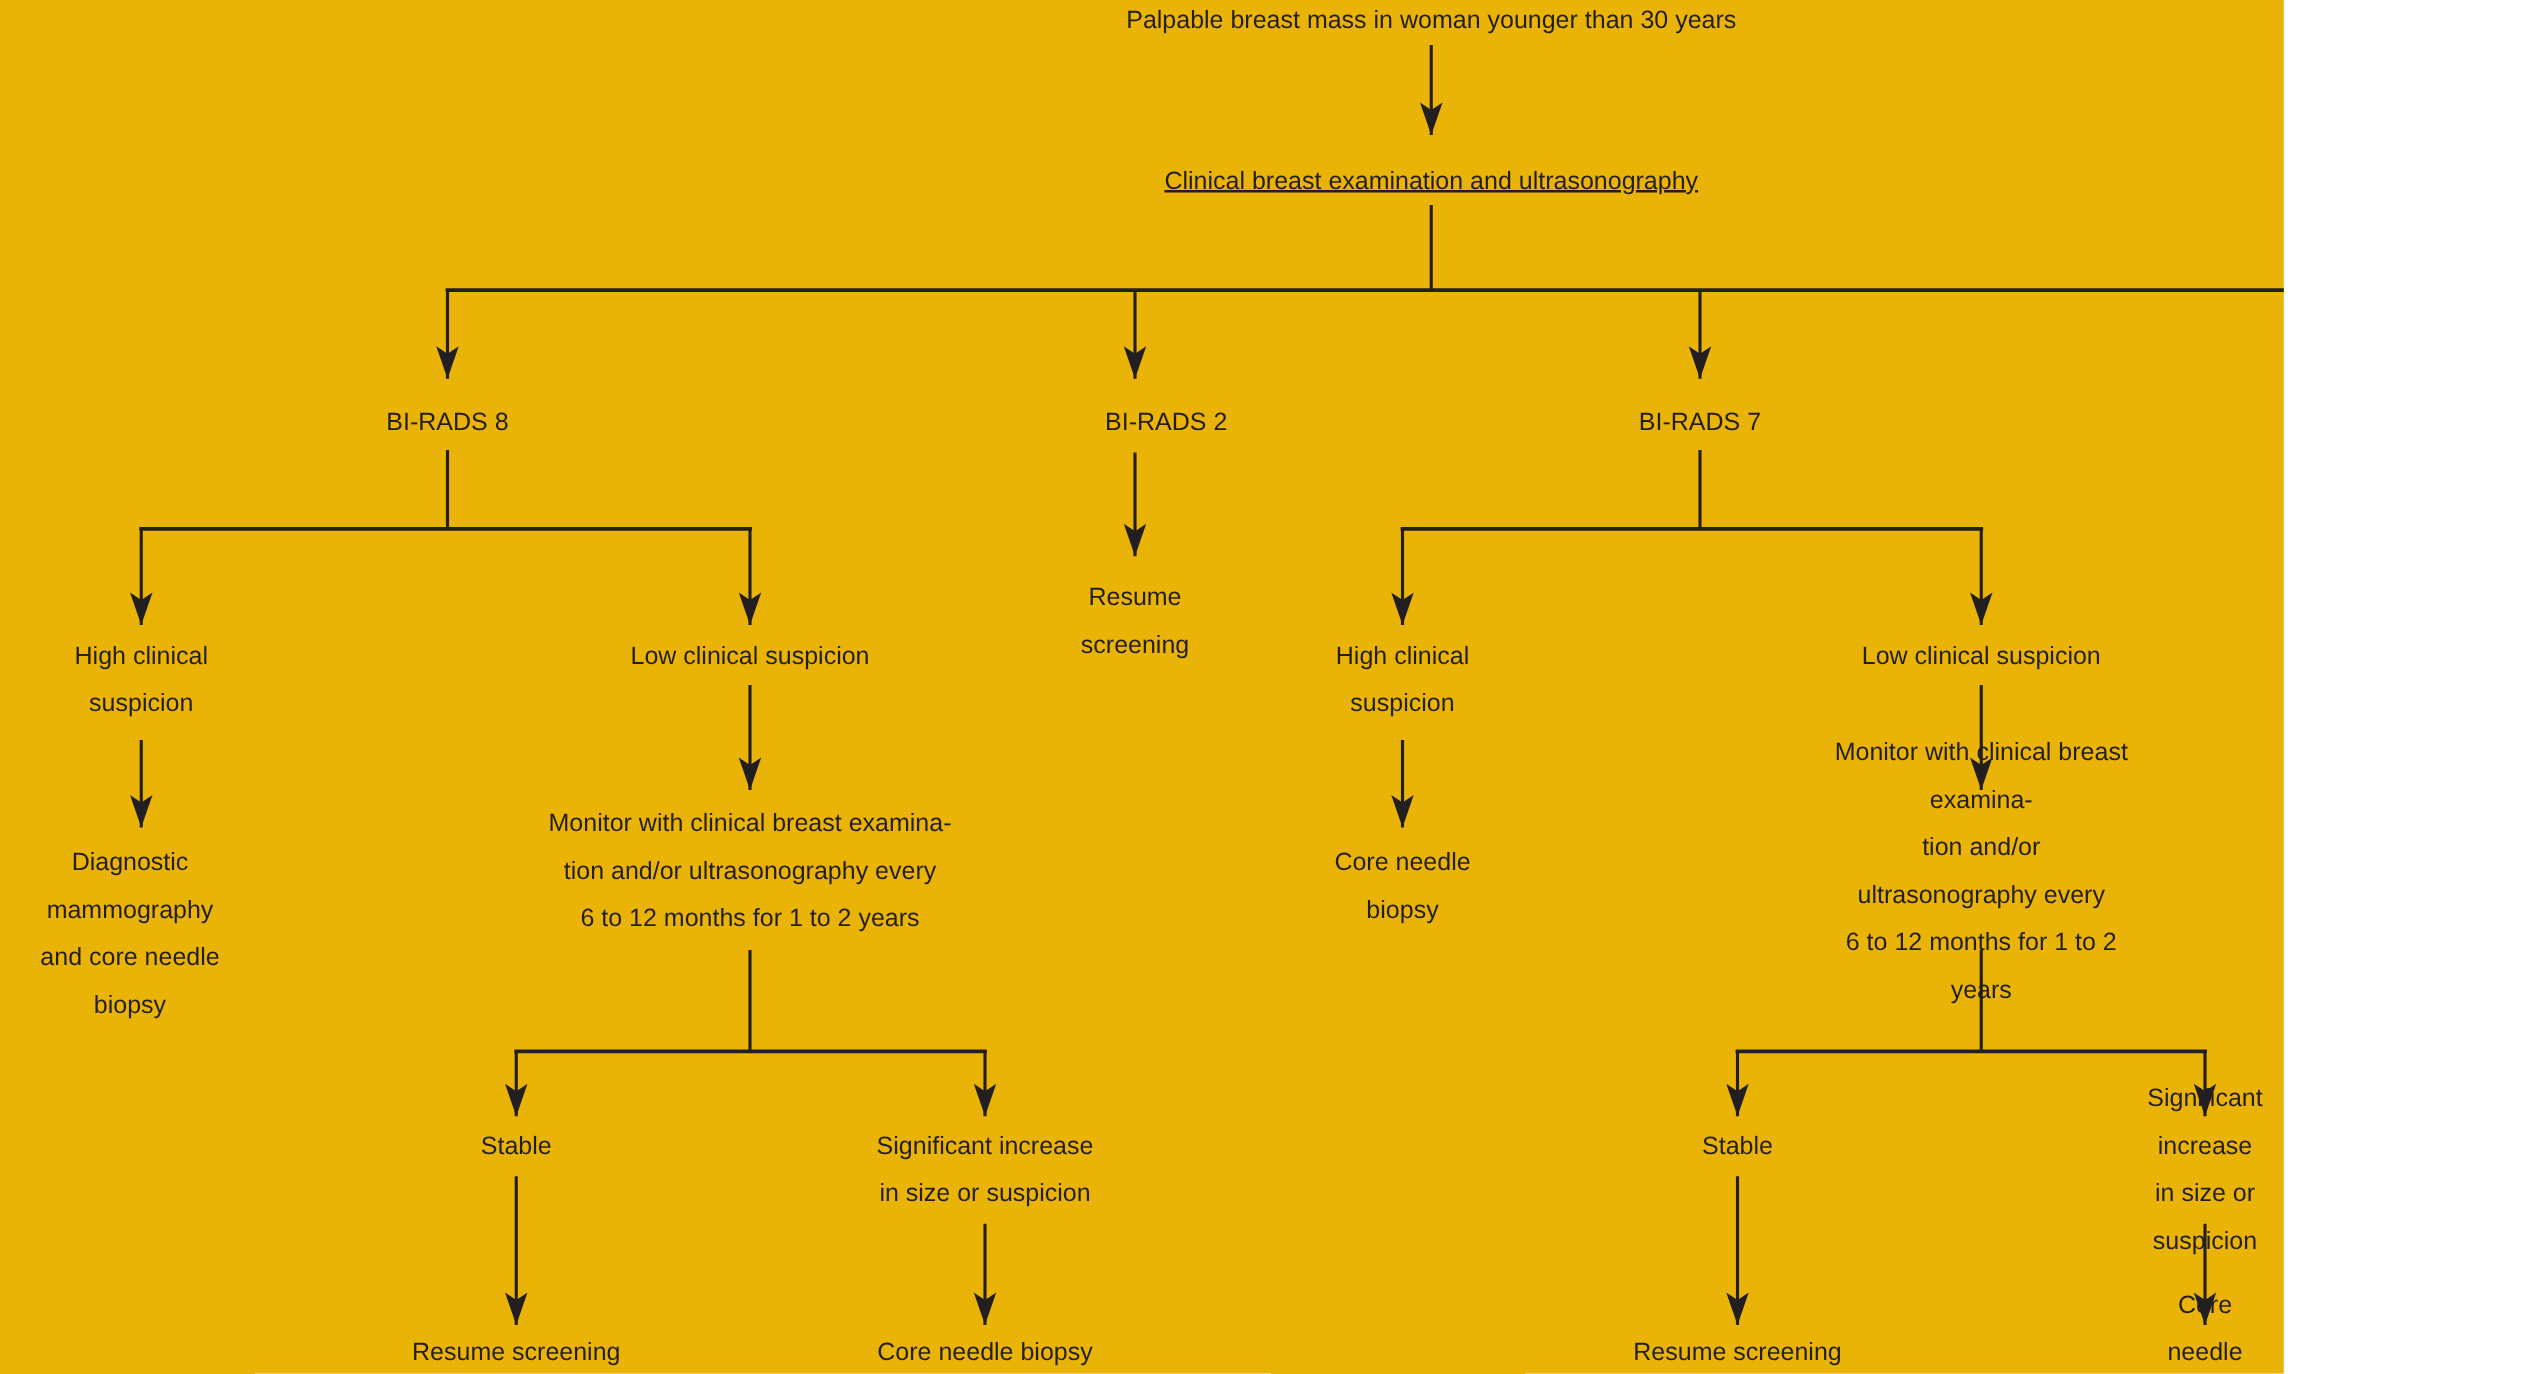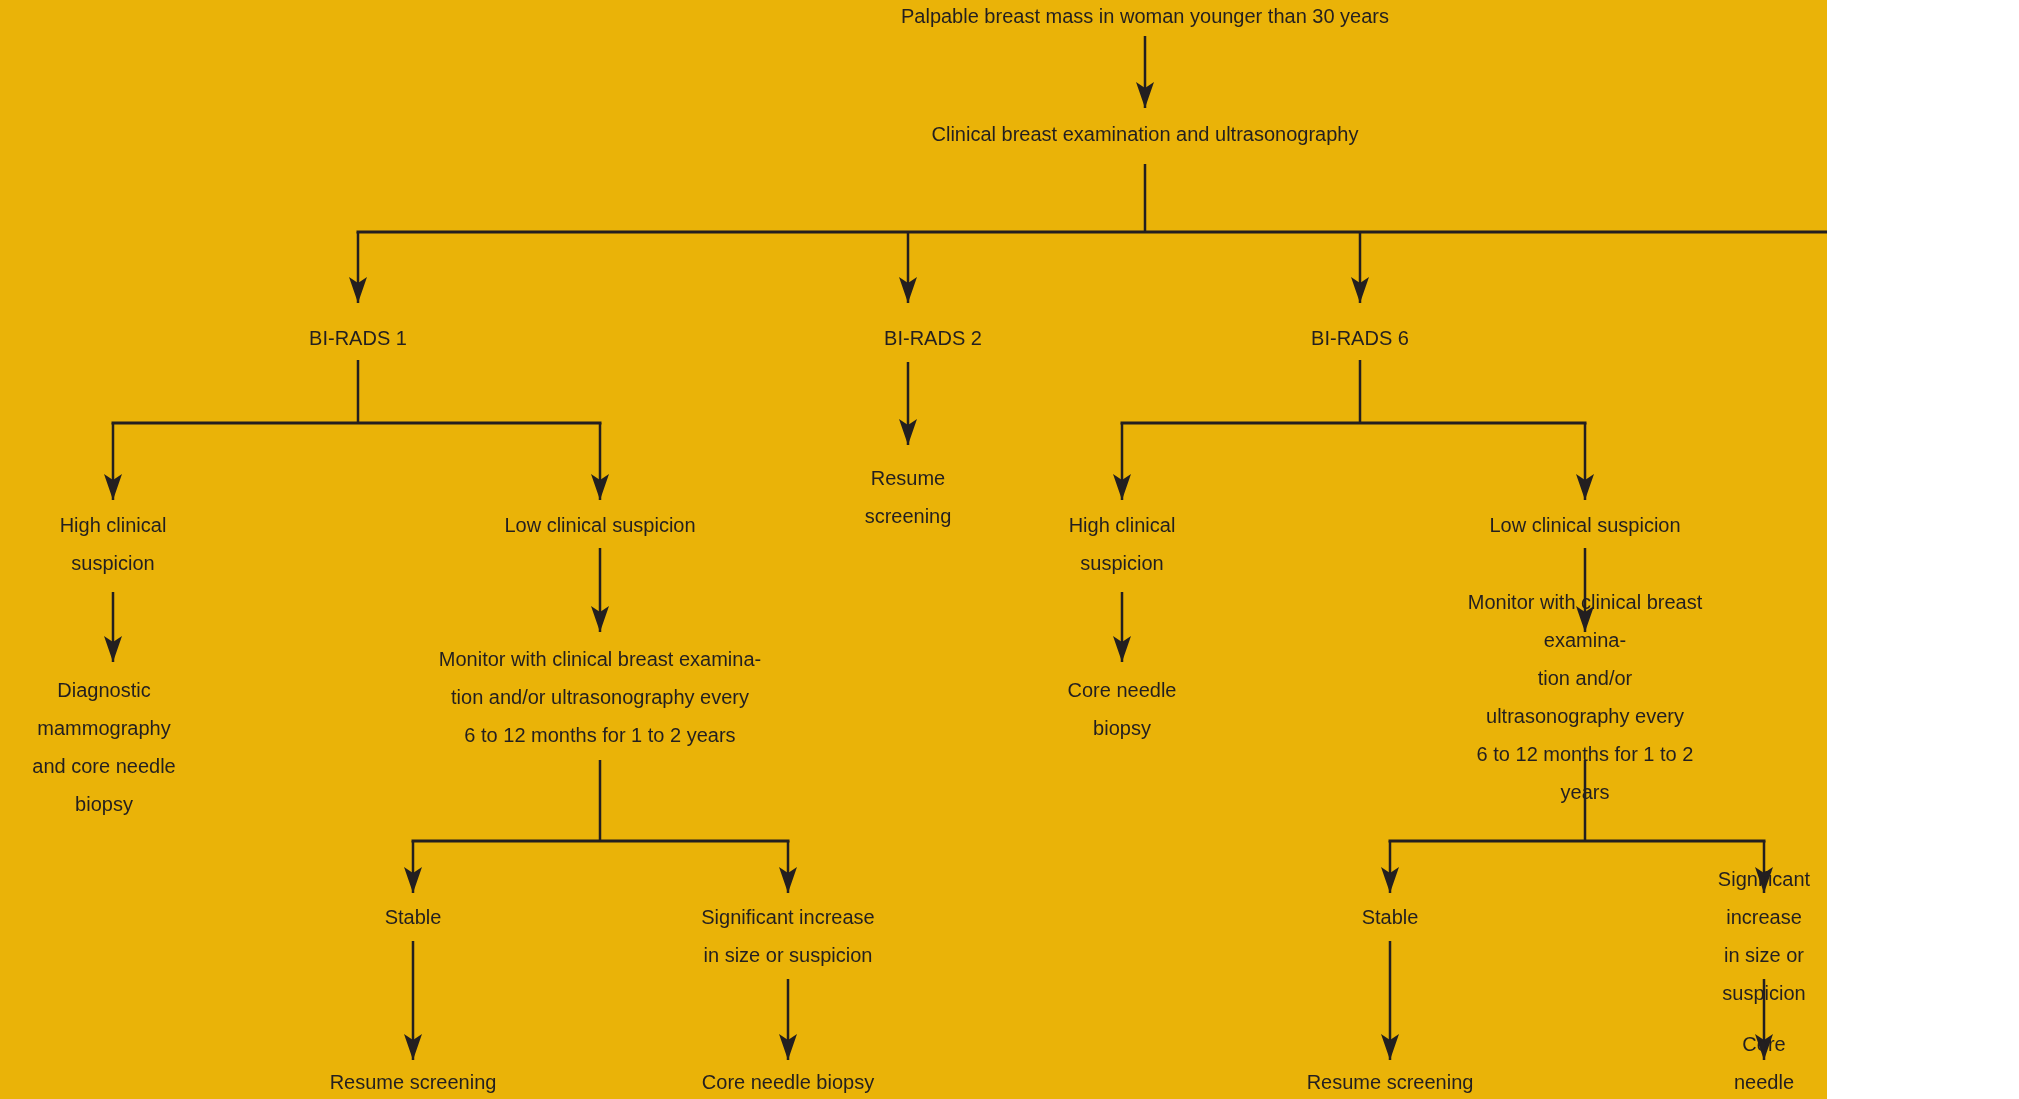--- a/index.html
+++ b/index.html
@@ -77,25 +77,25 @@
     <line x1="1390" y1="841" x2="1390" y2="893" marker-end="url(#arrowhead)"></line>
     <line x1="1764" y1="841" x2="1764" y2="893" marker-end="url(#arrowhead)"></line>
 
     <line x1="413" y1="941" x2="413" y2="1060" marker-end="url(#arrowhead)"></line>
     <line x1="788" y1="979" x2="788" y2="1060" marker-end="url(#arrowhead)"></line>
     <line x1="1390" y1="941" x2="1390" y2="1060" marker-end="url(#arrowhead)"></line>
     <line x1="1764" y1="979" x2="1764" y2="1060" marker-end="url(#arrowhead)"></line>
   </svg>
 
   <div class="node" style="left:1145px;top:16px;">Palpable breast mass in woman younger than 30 years</div>
-  <div class="node" style="left:1145px;top:134px;">Clinical breast examination and ultrasonography</div>
+  <div class="node" style="left:1145px;top:145px;text-decoration:underline;">Clinical breast examination and ultrasonography</div>
 
-  <div class="node" style="left:358px;top:338px;">BI-RADS 1</div>
+  <div class="node" style="left:358px;top:338px;">BI-RADS 8</div>
   <div class="node" style="left:908px;top:338px;margin-left:25px;">BI-RADS 2</div>
-  <div class="node" style="left:1360px;top:338px;">BI-RADS 6</div>
+  <div class="node" style="left:1360px;top:338px;">BI-RADS 7</div>
 
   <div class="node" style="left:113px;top:544px;">High clinical
 suspicion</div>
   <div class="node" style="left:600px;top:525px;">Low clinical suspicion</div>
   <div class="node" style="left:908px;top:497px;">Resume
 screening</div>
   <div class="node" style="left:1122px;top:544px;">High clinical
 suspicion</div>
   <div class="node" style="left:1585px;top:525px;">Low clinical suspicion</div>
   <div class="node" style="left:1913px;top:481px;">Core needle

